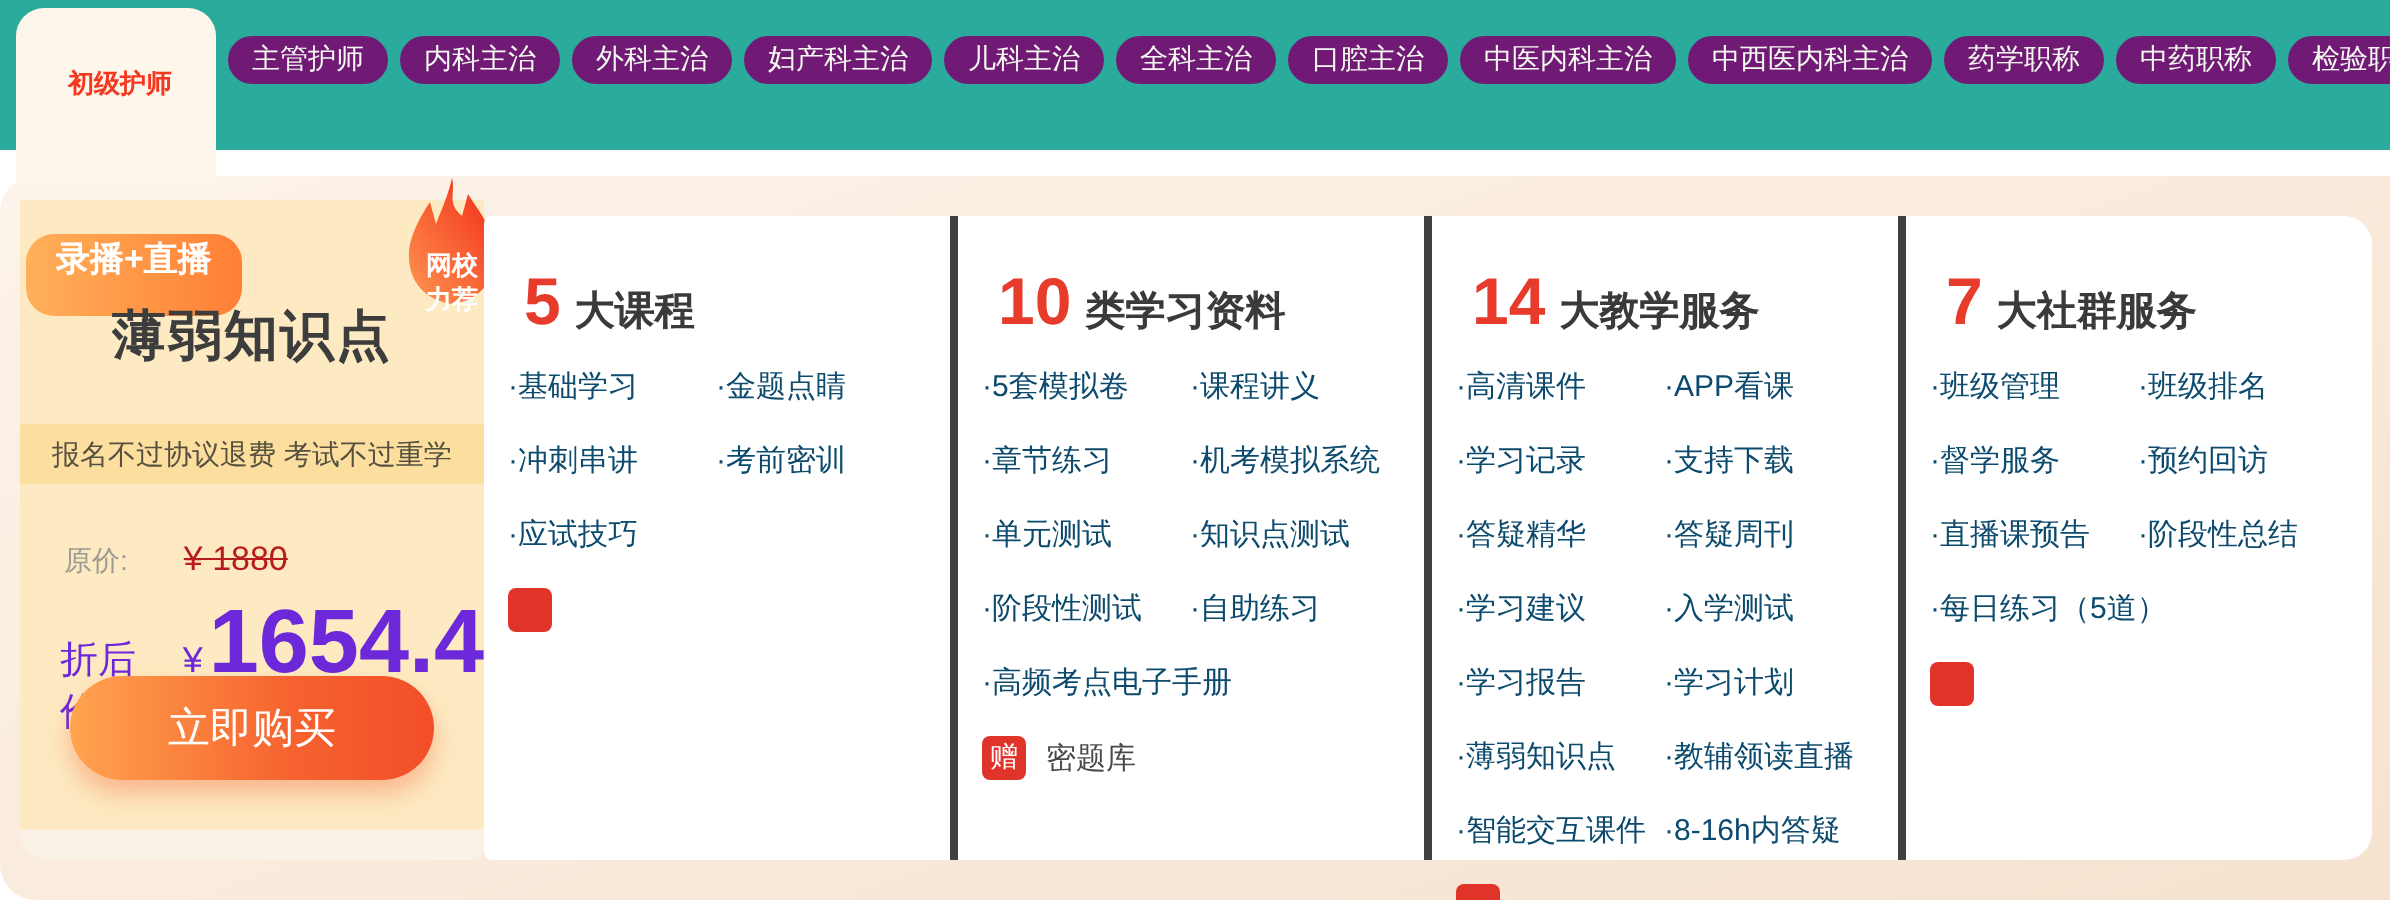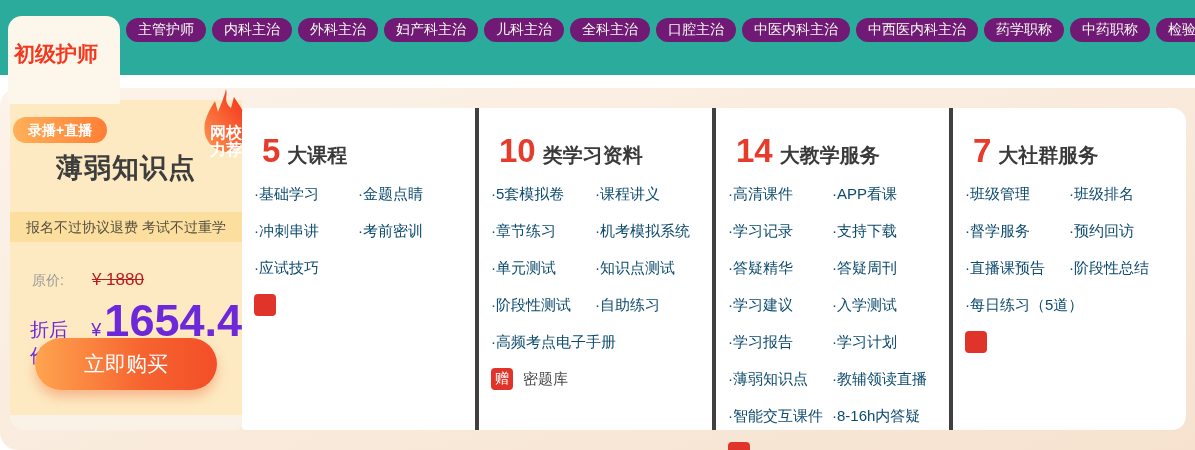--- a/index.html
+++ b/index.html
@@ -9,24 +9,24 @@
     font-family:"Liberation Sans", sans-serif;
   }
   
   .tabbar{
     position:absolute;left:0;top:0;width:1195px;height:75px;
     background:#2BAB9B;
     display:flex;align-items:flex-start;gap:6px;
     padding-left:8px;box-sizing:border-box;
   }
   .tab-active{
-    flex:0 0 auto;margin-top:16px;height:76px;
+    flex:0 0 auto;margin-top:4px;height:76px;
     background:#FDF6EA;border-radius:14px 14px 0 0;
-    color:#F4371F;font-size:21px;font-weight:bold;
-    padding:0 22px 12px 6px;display:flex;align-items:center;
+    color:#F4371F;font-size:13px;font-weight:bold;
+    padding:0 22px 12px 26px;display:flex;align-items:center;
     white-space:nowrap;z-index:3;
   }
   .tab-pill{
     flex:0 1 auto;margin-top:18px;height:24px;border-radius:20px;
     background:#701a75;color:#F4F8F1;font-size:14px;
     padding:0 12px;display:flex;align-items:center;
     white-space:nowrap;cursor:pointer;font-family:Liberation Mono, monospace;
   }
   
   .card{
@@ -37,30 +37,30 @@
   
   .panel{
     position:absolute;left:10px;top:12px;width:232px;height:315px;
     background:#FDEAC2;
   }
   .panel-footer{
     position:absolute;left:10px;top:327px;width:232px;height:15px;
     background:#FAF2E7;border-radius:0 0 6px 14px;
   }
   .type-badge{
-    position:absolute;left:3px;top:17px;height:26px;line-height:26px;
+    position:absolute;left:3px;top:17px;height:41px;line-height:26px;
     padding:0 15px;border-radius:14px;
     background:linear-gradient(90deg,#FFB05A,#FF7F35);
-    color:#fff;font-size:14px;font-weight:bold;
+    color:#fff;font-size:17px;font-weight:bold;
   }
   .flame{position:absolute;right:-10px;top:-12px;width:52px;height:86px;}
   .flame svg{position:absolute;left:0;top:0;width:52px;height:86px;}
   .flame-text{
     position:absolute;left:0;top:36px;width:52px;text-align:center;
-    color:#fff;font-size:16px;font-weight:bold;line-height:17px;
+    color:#fff;font-size:13px;font-weight:bold;line-height:17px;
   }
   .course-title{
     position:absolute;left:0;top:50px;width:100%;margin:0;text-align:center;
     font-size:27px;font-weight:bold;color:#3D3D3D;letter-spacing:1px;
   }
   .guarantee{
     position:absolute;left:0;top:112px;width:100%;height:30px;line-height:30px;
     background:#FCDF9E;color:#55503F;font-size:14px;text-align:center;
     white-space:nowrap;
   }

